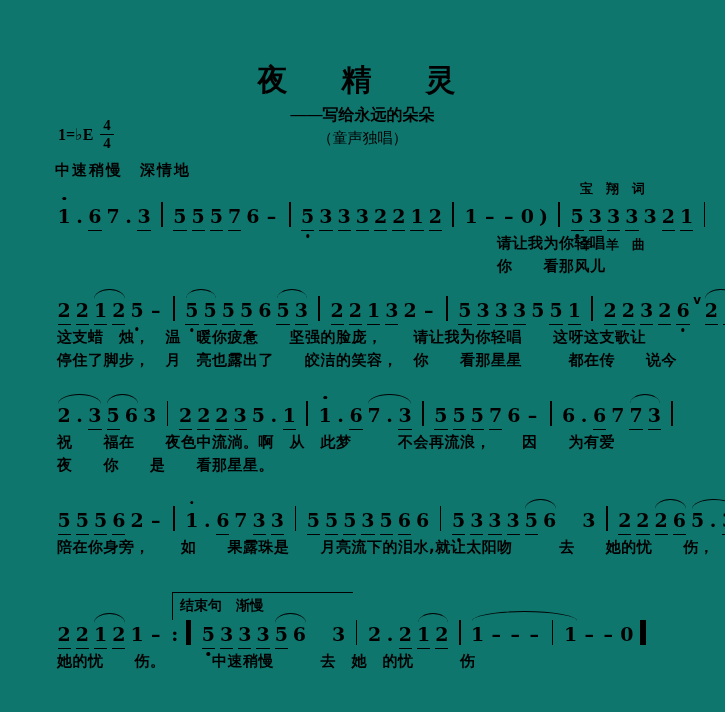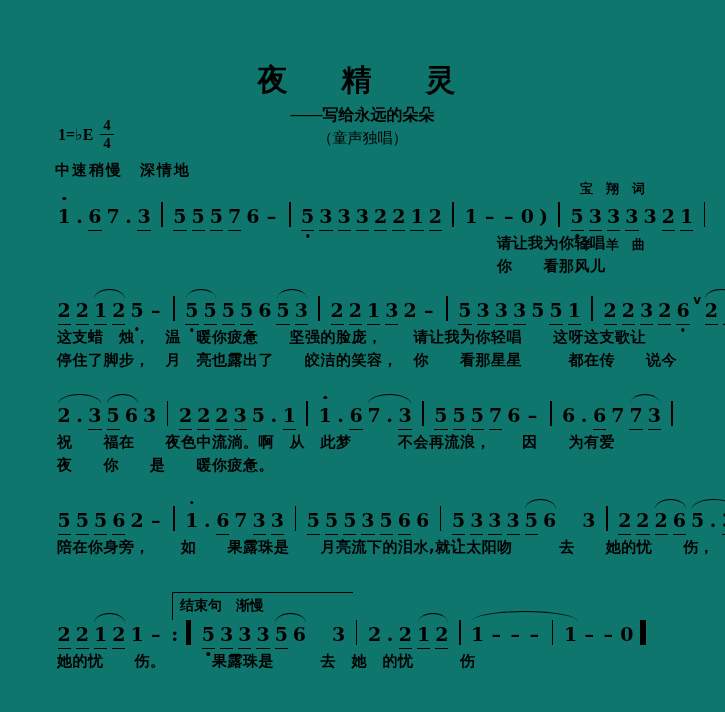--- a/index.html
+++ b/index.html
@@ -87,28 +87,28 @@
         <div class="lyric" style="left: 497px; top: 55px;">你　　看那风儿</div>
       </div>
       <div class="system" style="top: 296px;">
         <div class="notes"><span class="tk note ul">2</span><span class="tk note ul">2</span><span class="slur"><span class="tk note ul">1</span><span class="tk note ul">2</span></span><span class="tk note">5<i class="db"></i></span><span class="tk dash">–</span><span class="bar"></span><span class="slur"><span class="tk note ul">5<i class="db"></i></span><span class="tk note ul">5</span></span><span class="tk note ul">5</span><span class="tk note ul">5</span><span class="tk note">6</span><span class="slur"><span class="tk note ul">5</span><span class="tk note ul">3</span></span><span class="bar"></span><span class="tk note ul">2</span><span class="tk note ul">2</span><span class="tk note ul">1</span><span class="tk note ul">3</span><span class="tk note">2</span><span class="tk dash">–</span><span class="bar"></span><span class="tk note ul">5<i class="db"></i></span><span class="tk note ul">3</span><span class="tk note ul">3</span><span class="tk note ul">3</span><span class="tk note">5</span><span class="tk note ul">5</span><span class="tk note ul">1</span><span class="bar"></span><span class="tk note ul">2</span><span class="tk note ul">2</span><span class="tk note ul">3</span><span class="tk note ul">2</span><span class="tk note ul">6<i class="db"></i></span><span class="breath">v</span><span class="slur"><span class="tk note ul">2</span><span class="tk note ul">1</span></span></div>
         <div class="lyric" style="left: 57px; top: 32px;">这支蜡　烛，　温　暖你疲惫　　坚强的脸庞，　　请让我为你轻唱　　这呀这支歌让</div>
         <div class="lyric" style="left: 57px; top: 55px;">停住了脚步，　月　亮也露出了　　皎洁的笑容，　你　　看那星星　　　都在传　　说今</div>
       </div>
       <div class="system" style="top: 401px; padding-left: 44px;">
         <div class="notes"><span class="slur"><span class="tk note">2</span><span class="tk adot">.</span><span class="tk note ul">3</span></span><span class="slur"><span class="tk note ul">5</span><span class="tk note">6</span></span><span class="tk note">3</span><span class="bar"></span><span class="tk note ul">2</span><span class="tk note ul">2</span><span class="tk note ul">2</span><span class="tk note ul">3</span><span class="tk note">5</span><span class="tk adot">.</span><span class="tk note ul">1</span><span class="bar"></span><span class="tk note">1<i class="da"></i></span><span class="tk adot">.</span><span class="tk note ul">6</span><span class="slur"><span class="tk note">7</span><span class="tk adot">.</span><span class="tk note ul">3</span></span><span class="bar"></span><span class="tk note ul">5</span><span class="tk note ul">5</span><span class="tk note ul">5</span><span class="tk note ul">7</span><span class="tk note">6</span><span class="tk dash">–</span><span class="bar"></span><span class="tk note">6</span><span class="tk adot">.</span><span class="tk note ul">6</span><span class="tk note">7</span><span class="slur"><span class="tk note ul">7</span><span class="tk note ul">3</span></span><span class="bar"></span></div>
         <div class="lyric" style="left: 57px; top: 32px;">祝　　福在　　夜色中流淌。啊　从　此梦　　　不会再流浪，　　因　　为有爱</div>
-        <div class="lyric" style="left: 57px; top: 55px;">夜　　你　　是　　暖你疲惫。</div>
+        <div class="lyric" style="left: 57px; top: 55px;">夜　　你　　是　　看那星星。</div>
       </div>
       <div class="system" style="top: 506px;">
         <div class="notes"><span class="tk note ul">5</span><span class="tk note ul">5</span><span class="tk note ul">5</span><span class="tk note ul">6</span><span class="tk note">2</span><span class="tk dash">–</span><span class="bar"></span><span class="tk note">1<i class="da"></i></span><span class="tk adot">.</span><span class="tk note ul">6</span><span class="tk note">7</span><span class="tk note ul">3</span><span class="tk note ul">3</span><span class="bar"></span><span class="tk note ul">5</span><span class="tk note ul">5</span><span class="tk note ul">5</span><span class="tk note ul">3</span><span class="tk note ul">5</span><span class="tk note ul">6</span><span class="tk note">6</span><span class="bar"></span><span class="tk note ul">5<i class="db"></i></span><span class="tk note ul">3</span><span class="tk note ul">3</span><span class="tk note ul">3</span><span class="slur"><span class="tk note ul">5</span><span class="tk note">6</span></span><span class="tk sp"></span><span class="tk note">3</span><span class="bar"></span><span class="tk note ul">2</span><span class="tk note ul">2</span><span class="slur"><span class="tk note ul">2</span><span class="tk note ul">6</span></span><span class="slur"><span class="tk note">5</span><span class="tk adot">.</span><span class="tk note ul">3</span></span></div>
         <div class="lyric" style="left: 57px; top: 32px;">陪在你身旁，　　如　　果露珠是　　月亮流下的泪水,就让太阳吻　　　去　　她的忧　　伤，</div>
       </div>
       <div class="system" style="top: 620px;">
         <div class="notes"><span class="tk note ul">2</span><span class="tk note ul">2</span><span class="slur"><span class="tk note ul">1</span><span class="tk note ul">2</span></span><span class="tk note">1</span><span class="tk dash">–</span><span class="tk repcolon">:</span><span class="bar thick"></span><span class="tk note ul">5<i class="db"></i></span><span class="tk note ul">3</span><span class="tk note ul">3</span><span class="tk note ul">3</span><span class="slur"><span class="tk note ul">5</span><span class="tk note">6</span></span><span class="tk sp"></span><span class="tk note">3</span><span class="bar"></span><span class="tk note">2</span><span class="tk adot">.</span><span class="tk note ul">2</span><span class="slur"><span class="tk note ul">1</span><span class="tk note ul">2</span></span><span class="bar"></span><span class="slur"><span class="tk note">1</span><span class="tk dash">–</span><span class="tk dash">–</span><span class="tk dash">–</span><span class="bar"></span><span class="tk note">1</span></span><span class="tk dash">–</span><span class="tk dash">–</span><span class="tk note">0</span><span class="fbar"><span class="bar"></span><span class="bar thick tight"></span></span></div>
-        <div class="lyric" style="left: 57px; top: 32px;">她的忧　　伤。　　　果露珠是　　　去　她　的忧　　　伤</div>
+        <div class="lyric" style="left: 57px; top: 32px;">她的忧　　伤。　　　中速稍慢　　　去　她　的忧　　　伤</div>
       </div>
     </div>
 
   <div class="ending-box">
     <span class="lbl">结束句　渐慢</span>
   </div>
 </div>
 
 </body></html>

